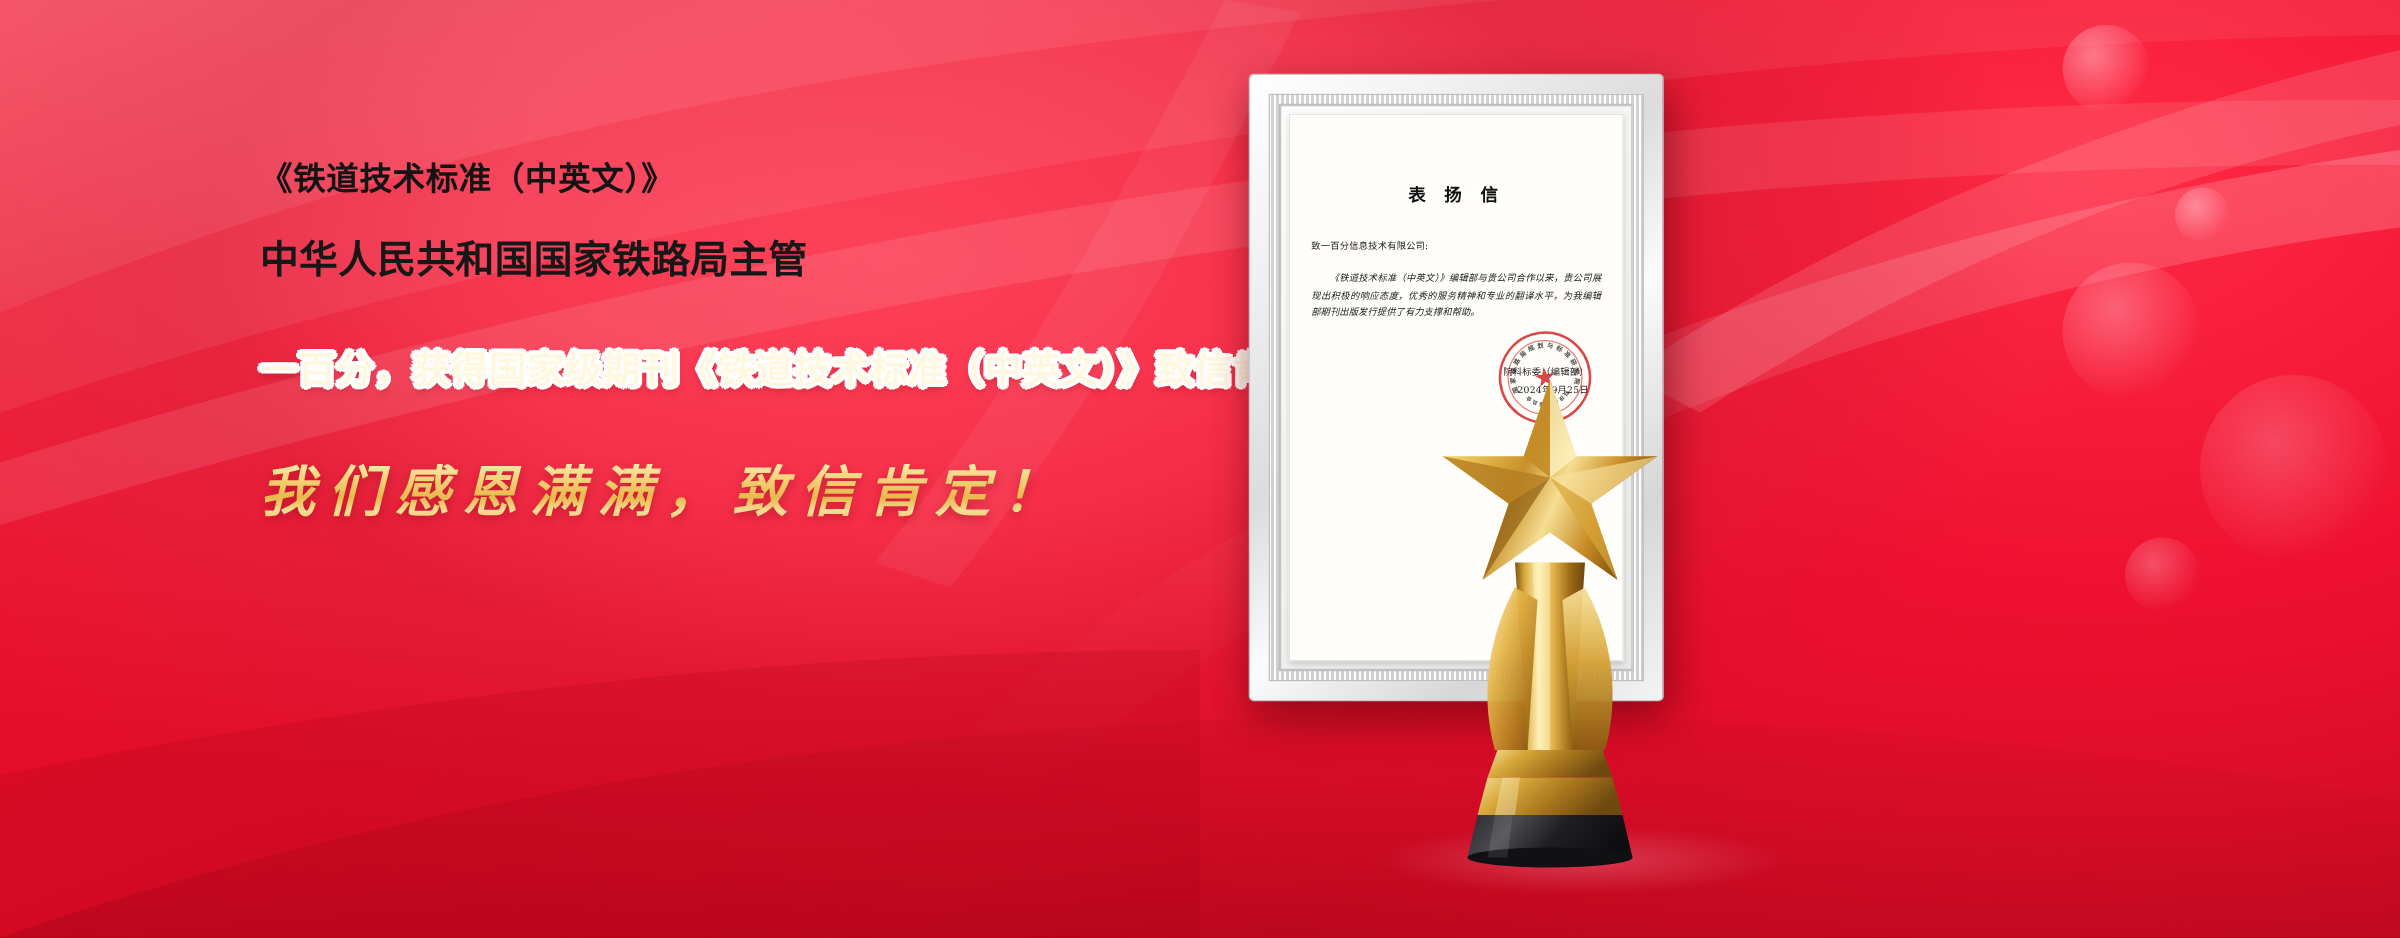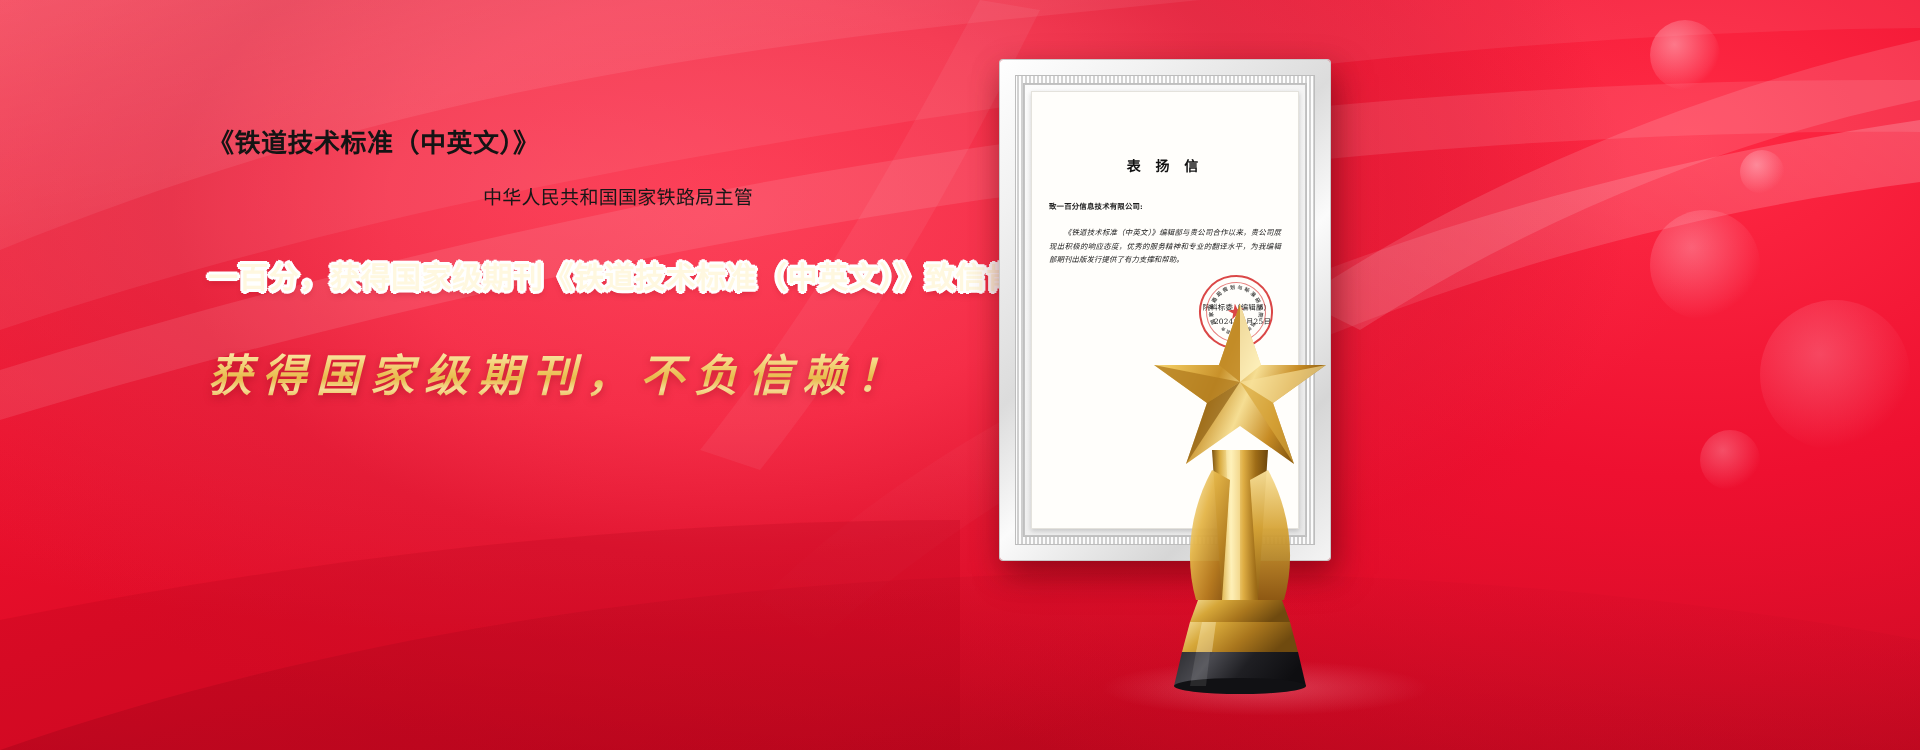--- a/index.html
+++ b/index.html
@@ -28,22 +28,22 @@
   .b7{left:1095px;top:330px;width:26px;height:26px;background:radial-gradient(circle at 38% 34%, rgba(255,205,215,.32), rgba(255,130,150,.08) 60%, rgba(255,130,150,0) 72%);}
 
   
   .copy{position:absolute;left:208px;top:128px;width:820px;}
   .journal-title{
     font-size:26px;font-weight:700;color:#141414;letter-spacing:.5px;
     margin:0 0 24px 0;line-height:1.2;
   }
   .sub-lines{margin:0 0 46px 0;}
   .sub-line{
-    font-size:19px;color:#171717;line-height:1.62;margin:0;font-weight:400;
-    letter-spacing:.3px;white-space:nowrap;text-align:center;
+    font-size:31px;color:#171717;line-height:1.62;margin:0;font-weight:700;
+    letter-spacing:.3px;white-space:nowrap;
   }
   .headline{
     font-size:30px;font-weight:700;color:#fff8e0;line-height:1.2;margin:0 0 56px 0;
     white-space:nowrap;letter-spacing:.5px;
     text-shadow:
       -2px -2px 0 #fff, 2px -2px 0 #fff, -2px 2px 0 #fff, 2px 2px 0 #fff,
       -3px 0 0 #fff, 3px 0 0 #fff, 0 -3px 0 #fff, 0 3px 0 #fff,
       0 4px 6px rgba(120,0,12,.35);
   }
   .calligraphy{
@@ -77,31 +77,31 @@
   }
   .cert-inner-edge{
     position:absolute;left:24px;top:24px;right:24px;bottom:24px;
     background:linear-gradient(135deg,#fcfcfc,#e8e8e8);
     box-shadow:inset 0 0 0 1px #c4c4c4, 0 0 0 1px #bfbfbf;
   }
   .cert-paper{
     position:absolute;left:31px;top:31px;right:31px;bottom:31px;
     background:#fffefb;
     box-shadow:inset 0 0 0 1px #e4e2dc, 0 2px 5px rgba(0,0,0,.18);
-    padding:24px 18px 16px 18px;
+    padding:14px 18px 16px 18px;
     overflow:hidden;
   }
   .cert-title{
     text-align:center;font-family:"DejaVu Serif","Liberation Serif",serif;
     font-size:14px;font-weight:700;color:#111;letter-spacing:5px;
     margin:40px 0 26px 0;
   }
   .cert-salutation{
     font-family:"DejaVu Serif","Liberation Serif",serif;
-    font-size:7.4px;color:#1a1a1a;margin:12px 0 5px 0;line-height:1.75;letter-spacing:.2px;font-weight:bold;
+    font-size:7.4px;color:#1a1a1a;margin:12px 0 5px 0;line-height:1.75;letter-spacing:.2px;
   }
   .cert-para{
     font-family:"DejaVu Serif","Liberation Serif",serif;
     font-size:7.4px;color:#1a1a1a;margin:12px 0 5px 0;line-height:1.85;
     text-indent:2em;text-align:justify;letter-spacing:.1px;font-style:italic;
   }
   .cert-sign{
     margin-top:34px;text-align:right;padding-right:10px;position:relative;
   }
   .cert-sign div{
@@ -193,21 +193,21 @@
   <div class="copy">
 
     <p class="journal-title">《铁道技术标准（中英文）》</p>
 
     <div class="sub-lines">
       <p class="sub-line">中华人民共和国国家铁路局主管</p>
     </div>
 
     <p class="headline">一百分，获得国家级期刊《铁道技术标准（中英文）》致信肯定!</p>
 
-    <p class="calligraphy">获得国家级期刊，不负信赖！</p>
+    <p class="calligraphy">我们感恩满满，致信肯定！</p>
   </div>
 
   <div class="cert-wrap">
     <div class="cert-shadow"></div>
     <div class="cert-frame">
       <div class="cert-bevel"></div>
       <div class="cert-inner-edge"></div>
 
       <div class="cert-paper">
         <div class="cert-title">表 扬 信</div>

